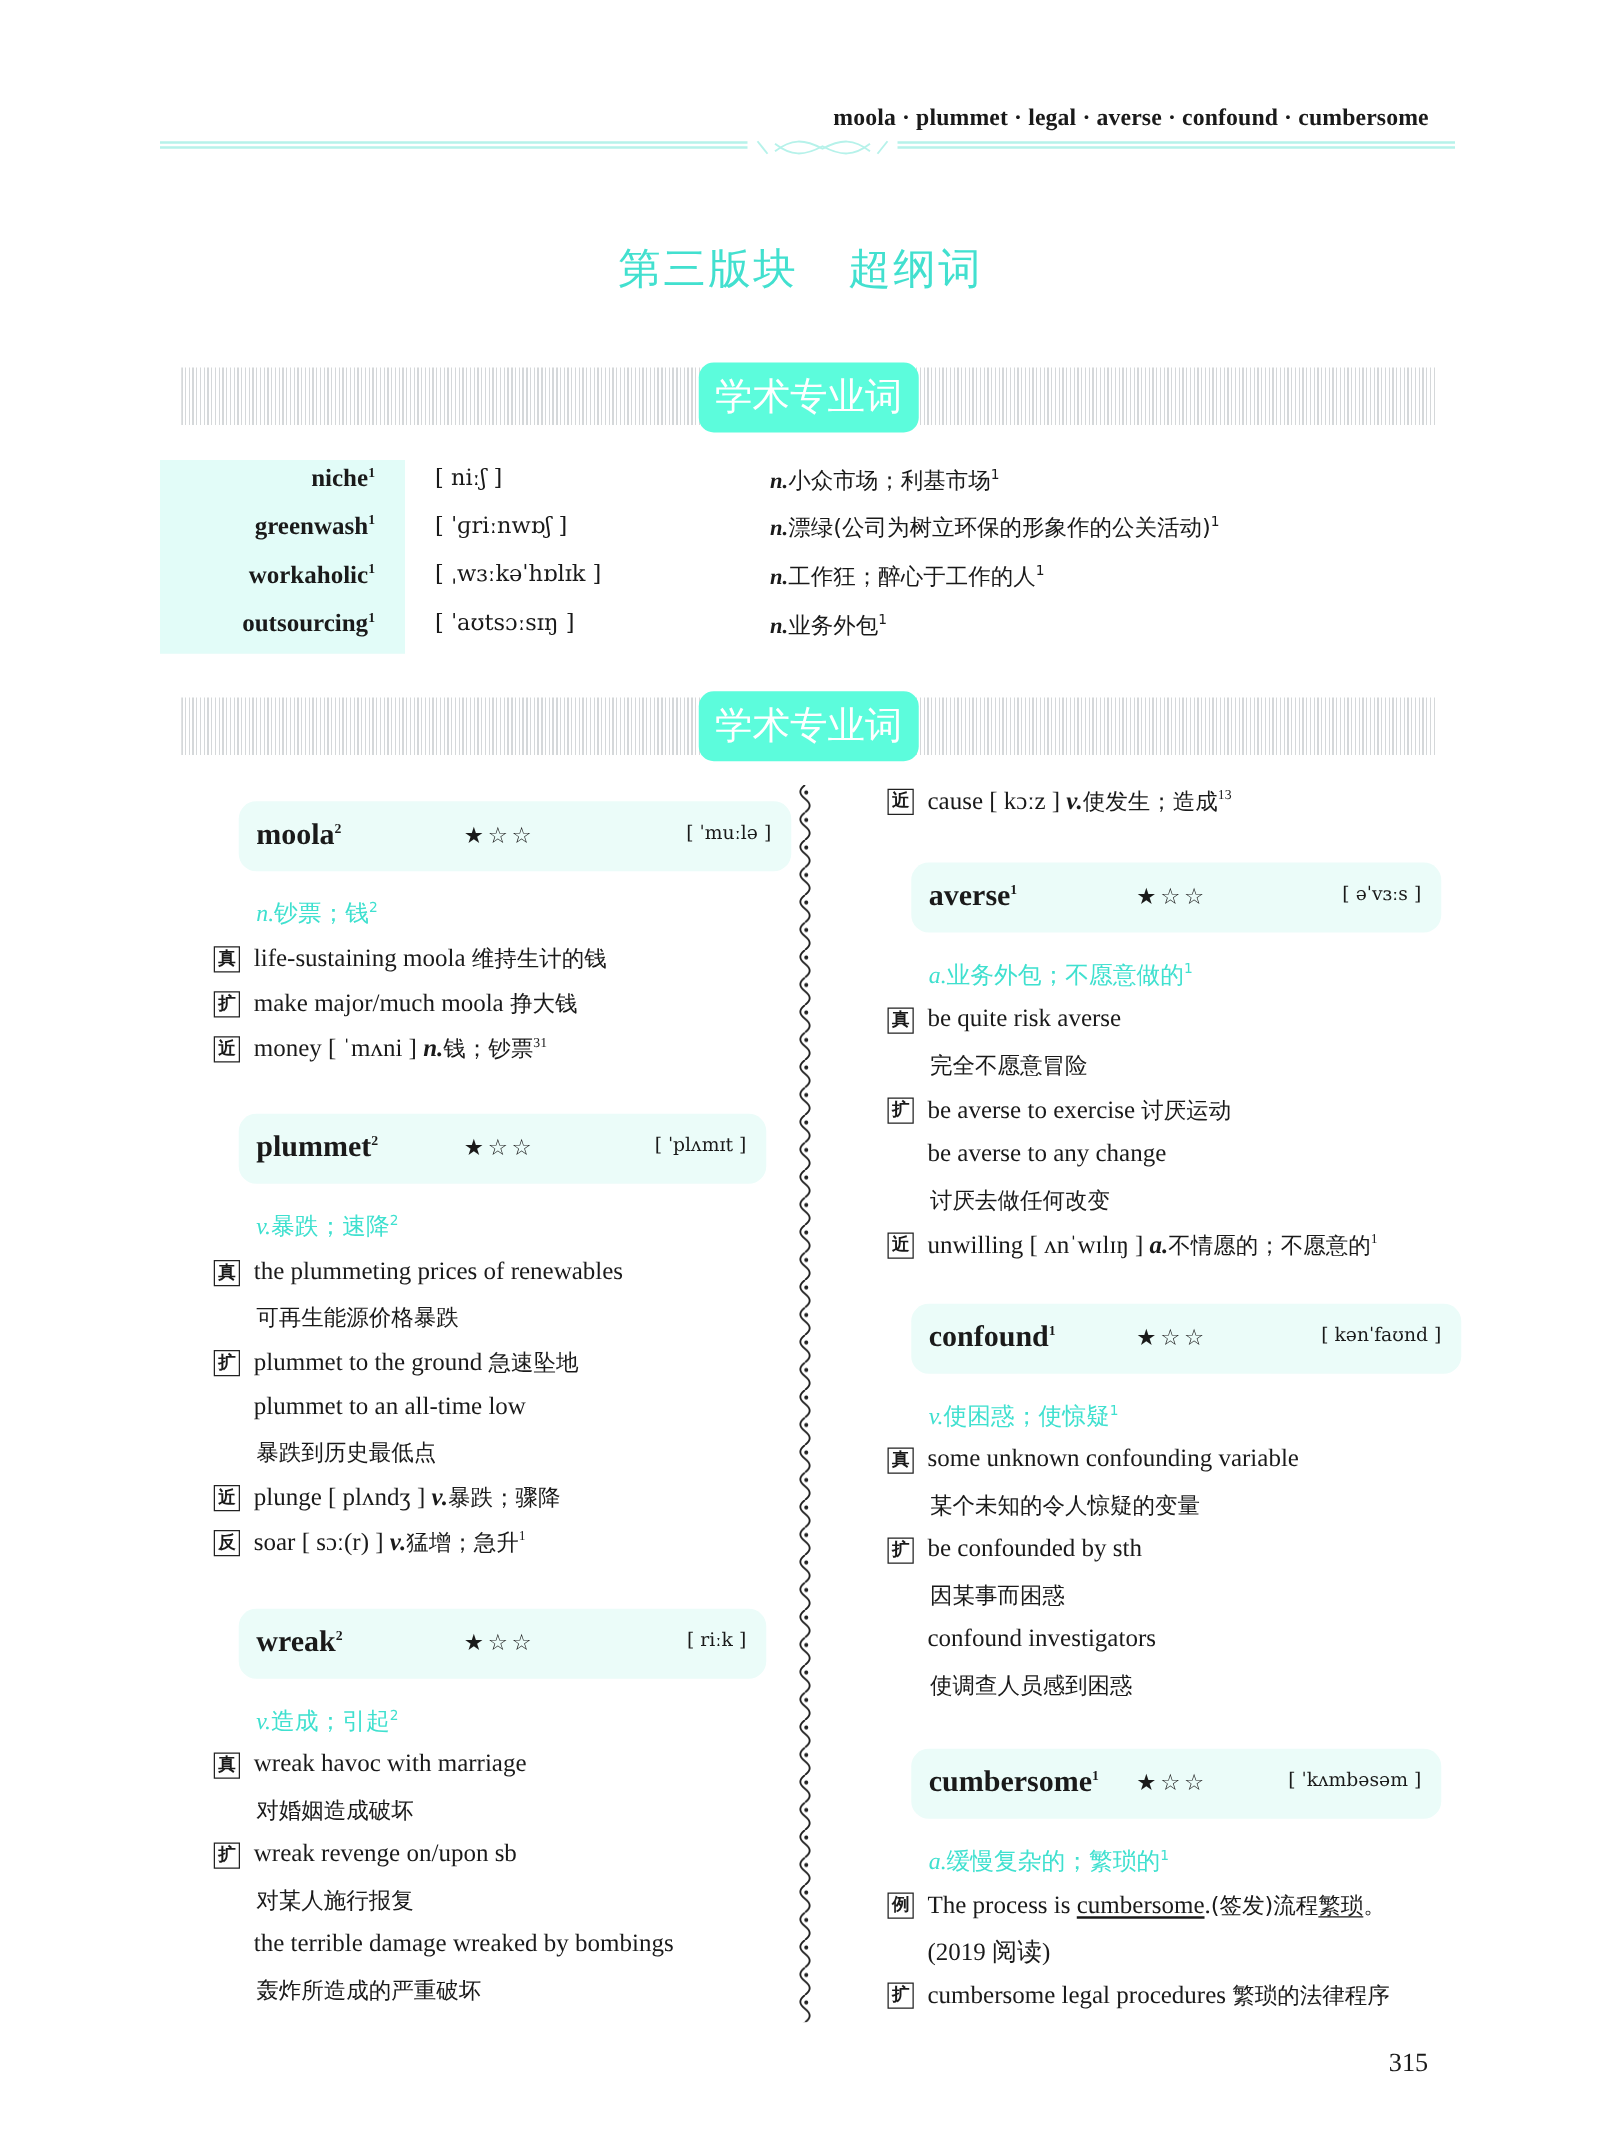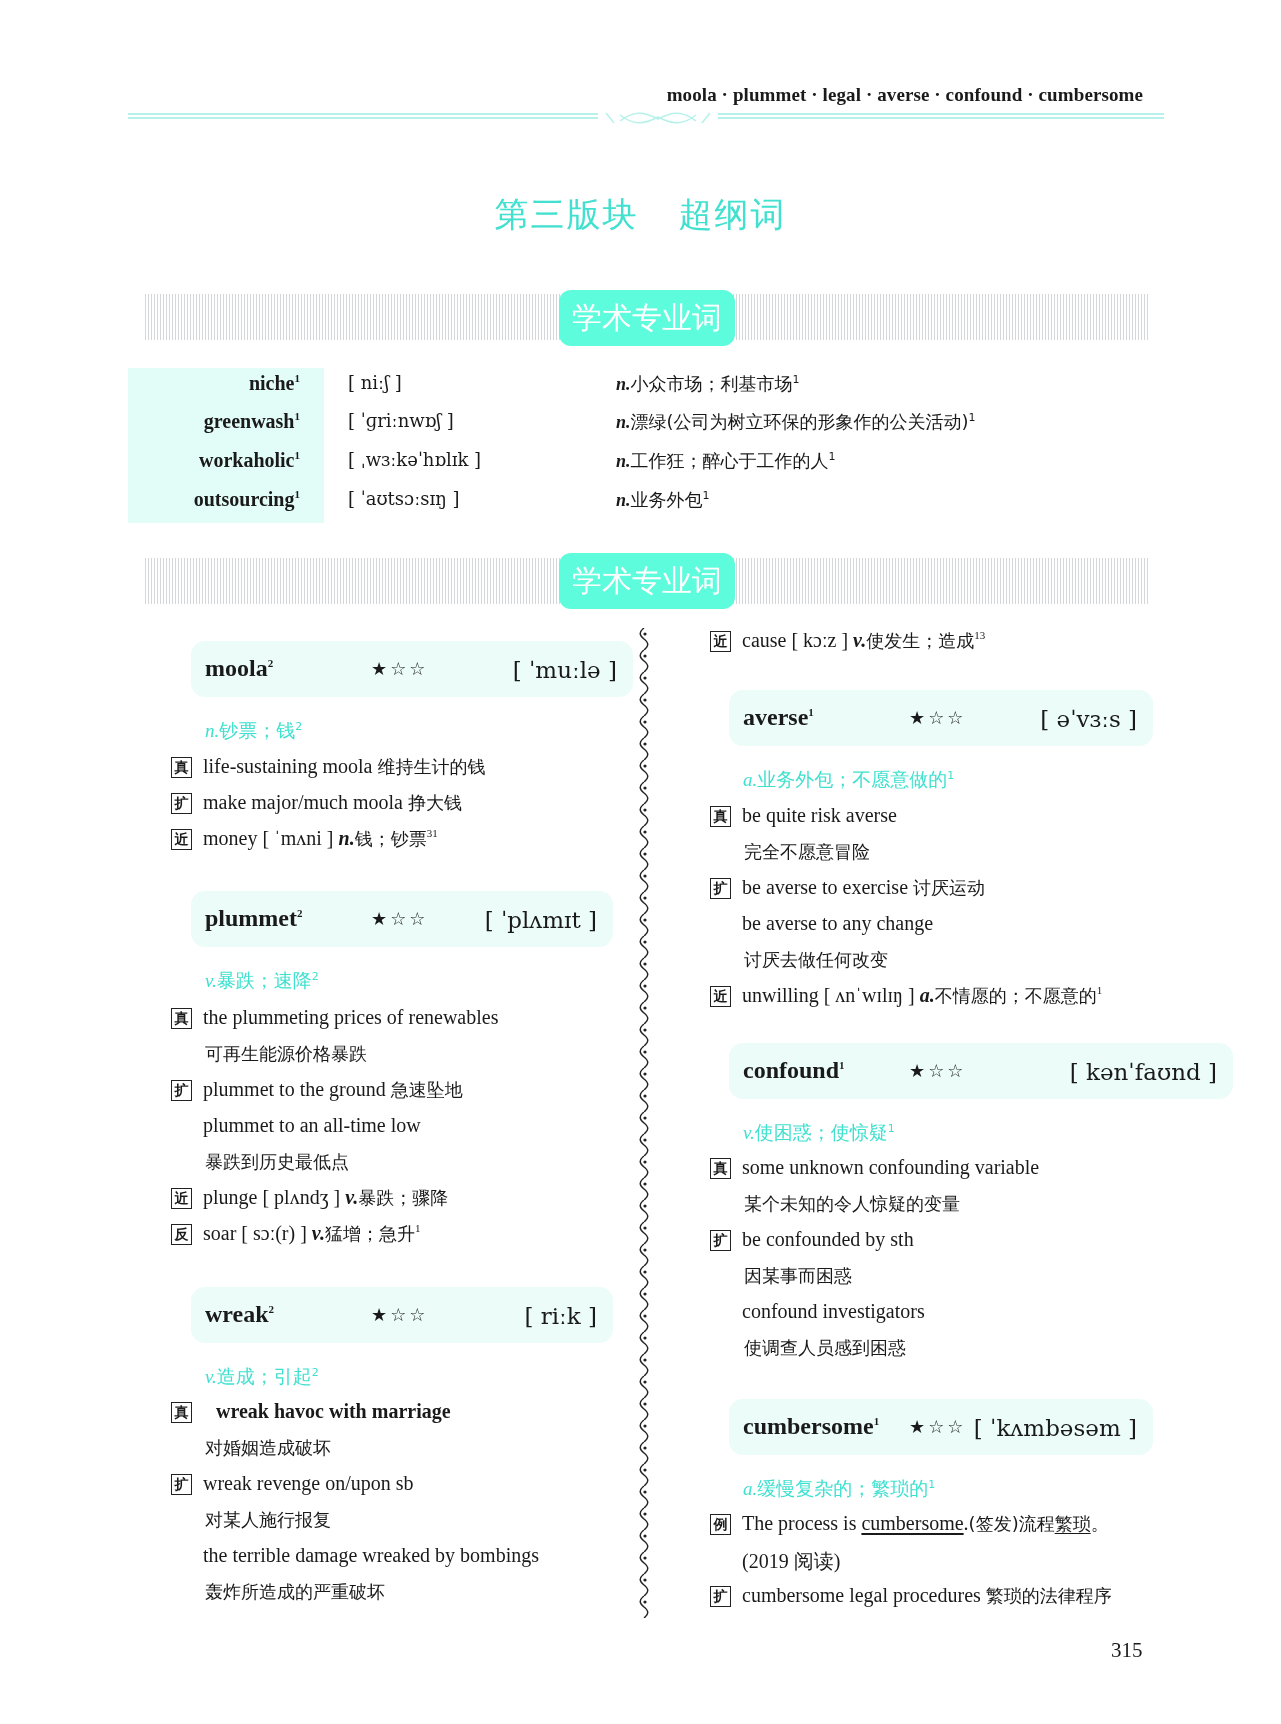--- a/index.html
+++ b/index.html
@@ -24,21 +24,21 @@
   .acad-row .word { position:absolute; right:calc(960px - 172px); left:0; text-align:right; font-weight:bold; }
   .acad-row .word { width:172px; }
   .acad-row .ipa { position:absolute; left:220px; font-family:"DejaVu Serif",serif; font-size:18px; }
   .acad-row .def { position:absolute; left:488px; font-family:"DejaVu Sans",sans-serif; font-size:18px; }
   sup { font-size:11px; vertical-align:super; line-height:0; }
   .pos { font-family:"Liberation Serif",serif; font-style:italic; font-weight:bold; }
 
   .entry-head { position:absolute; height:56px; background:#ebfcf9; border-radius:14px; font-size:23px; }
   .entry-head .hw { position:absolute; left:14px; top:14px; font-weight:bold; font-size:24px; }
   .entry-head .stars { position:absolute; top:17px; font-family:"DejaVu Sans",sans-serif; font-size:18px; letter-spacing:3px; }
-  .entry-head .pron { position:absolute; right:16px; top:16px; font-family:"DejaVu Serif",serif; font-size:23px; }
+  .entry-head .pron { position:absolute; right:16px; top:16px; font-family:"DejaVu Serif",serif; font-size:15px; }
 
   .sense { position:absolute; color:#3fe0cf; font-family:"DejaVu Sans",sans-serif; font-size:19px; }
   .sense .pos { color:#3fe0cf; font-weight:normal; }
 
   .line { position:absolute; font-size:20px; white-space:nowrap; }
   .line .zh, .zh { font-family:"DejaVu Sans",sans-serif; font-size:18px; }
   .tag { position:absolute; width:21px; height:21px; border:1.5px solid #222; font-family:"DejaVu Sans",sans-serif;
     font-size:14px; line-height:18px; text-align:center; font-weight:bold; }
   .u { text-decoration:underline; text-underline-offset:3px; }
 
@@ -140,21 +140,21 @@
 <div class="line" style="top:1222px;left:203px;"><span>soar</span> <span>[ sɔː(r) ]</span> <span class="pos">v.</span><span class="zh">猛增；急升</span><sup>1</sup></div>
 
 <div class="entry-head" style="top:1287px;left:191px;width:422px;">
   <span class="hw"><span>wreak</span><sup>2</sup></span>
   <span class="stars" style="left:180px;">★☆☆</span>
   <span class="pron">[ riːk ]</span>
 </div>
 <div class="sense" style="top:1364px;left:205px;"><span class="pos">v.</span><span>造成；引起</span><sup>2</sup></div>
 
 <div class="tag" style="top:1402px;left:171px;">真</div>
-<div class="line" style="top:1400px;left:216px;font-weight:bold;">wreak havoc with marriage</div>
+<div class="line" style="top:1400px;left:203px;">wreak havoc with marriage</div>
 <div class="line zh" style="top:1436px;left:205px;">对婚姻造成破坏</div>
 
 <div class="tag" style="top:1474px;left:171px;">扩</div>
 <div class="line" style="top:1472px;left:203px;">wreak revenge on/upon sb</div>
 <div class="line zh" style="top:1508px;left:205px;font-family:Liberation Mono, monospace;">对某人施行报复</div>
 <div class="line" style="top:1544px;left:203px;">the terrible damage wreaked by bombings</div>
 <div class="line zh" style="top:1580px;left:205px;">轰炸所造成的严重破坏</div>
 
 <div class="tag" style="top:631px;left:710px;">近</div>
 <div class="line" style="top:629px;left:742px;"><span>cause</span> <span>[ kɔːz ]</span> <span class="pos">v.</span><span class="zh">使发生；造成</span><sup>13</sup></div>
@@ -171,21 +171,21 @@
 <div class="line zh" style="top:840px;left:744px;">完全不愿意冒险</div>
 
 <div class="tag" style="top:878px;left:710px;">扩</div>
 <div class="line" style="top:876px;left:742px;"><span>be averse to exercise</span> <span class="zh">讨厌运动</span></div>
 <div class="line" style="top:912px;left:742px;">be averse to any change</div>
 <div class="line zh" style="top:948px;left:744px;">讨厌去做任何改变</div>
 
 <div class="tag" style="top:986px;left:710px;">近</div>
 <div class="line" style="top:984px;left:742px;"><span>unwilling</span> <span>[ ʌnˈwɪlɪŋ ]</span> <span class="pos">a.</span><span class="zh">不情愿的；不愿意的</span><sup>1</sup></div>
 
-<div class="entry-head" style="top:1043px;left:729px;width:504px;">
+<div class="entry-head" style="top:1043px;left:729px;width:440px;">
   <span class="hw"><span>confound</span><sup>1</sup></span>
   <span class="stars" style="left:180px;">★☆☆</span>
   <span class="pron">[ kənˈfaʊnd ]</span>
 </div>
 <div class="sense" style="top:1120px;left:743px;"><span class="pos">v.</span><span>使困惑；使惊疑</span><sup>1</sup></div>
 
 <div class="tag" style="top:1158px;left:710px;">真</div>
 <div class="line" style="top:1156px;left:742px;">some unknown confounding variable</div>
 <div class="line zh" style="top:1192px;left:744px;">某个未知的令人惊疑的变量</div>
 

